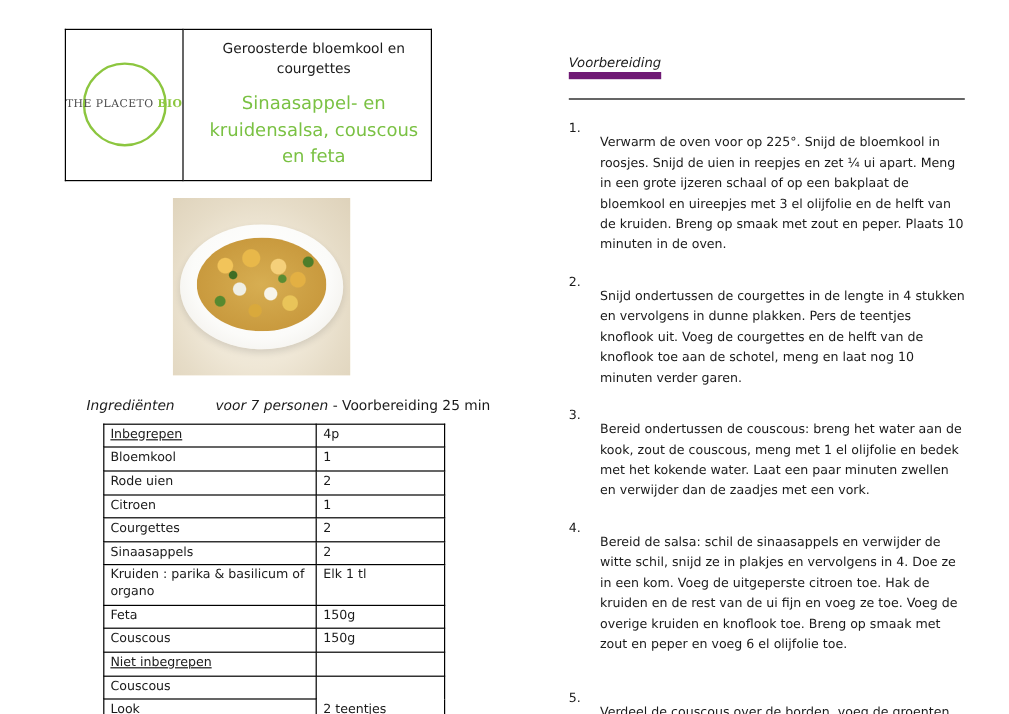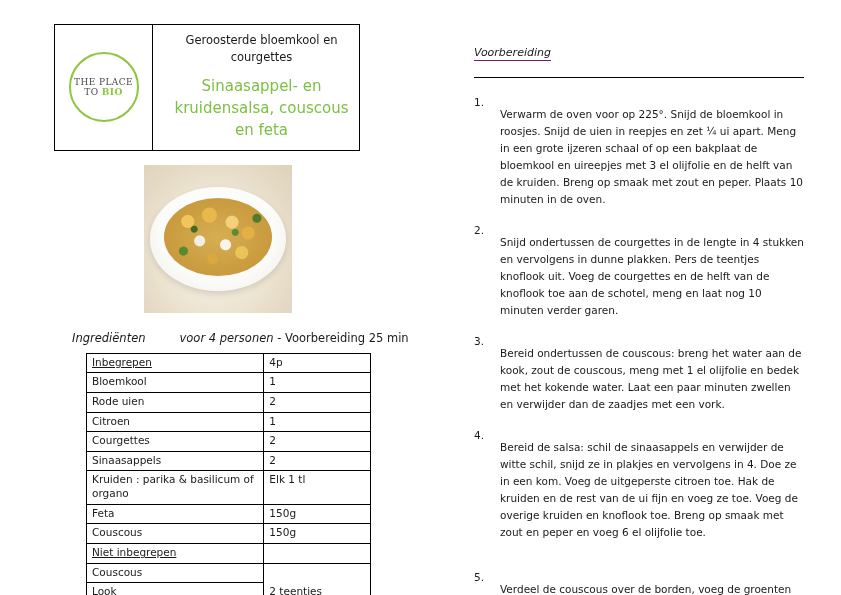--- a/index.html
+++ b/index.html
@@ -50,21 +50,21 @@
     text-align: center;
     padding: 4px;
   }
   .logo-circle {
     width: 70px;
     height: 70px;
     border-radius: 50%;
     border: 2px solid #8cc63f;
     margin: 0 auto;
     display: flex;
-    flex-direction: column;
+    flex-direction: row;
     align-items: center;
     justify-content: center;
     line-height: 1.15;
   }
   .logo-l1, .logo-l2 {
     font-family: "DejaVu Serif", serif;
     font-size: 9px;
     letter-spacing: 0.4px;
     color: #4a4a4a;
     white-space: nowrap;
@@ -163,21 +163,21 @@
     font-weight: normal;
     text-decoration: underline;
   }
   .noline-bottom { border-bottom: none !important; }
   .noline-top { border-top: none !important; }
 
   
   .prep-title {
     font-style: italic;
     font-size: 11px;
-    border-bottom: 1px solid #701a75;
+    border-bottom: 6px solid #701a75;
     display: inline-block;
     padding-bottom: 1px;
     margin-bottom: 14px;
   }
   .prep-rule {
     width: 330px;
     height: 1px;
     background: #000;
     margin: 2px 0 16px 0;
   }
@@ -223,21 +223,21 @@
       </tbody>
         </table>
 
       <div class="photo-wrap">
         <div class="photo-bg"></div>
         <div class="plate"></div>
         <div class="food"></div>
       </div>
 
       <div class="ing-head">
-        <span class="it">Ingrediënten</span><span class="sp"></span><span class="it">voor 4 personen</span> <span>- Voorbereiding 25 min</span>
+        <span class="it">Ingrediënten</span><span class="sp"></span><span class="it">voor 7 personen</span> <span>- Voorbereiding 25 min</span>
       </div>
 
       <table class="ing-table">
         <tbody>
             <tr>
           <td class="c1"><span class="section-label">Inbegrepen</span></td>
           <td class="c2">4p</td>
         </tr>
         <tr>
           <td class="c1">Bloemkool</td>

